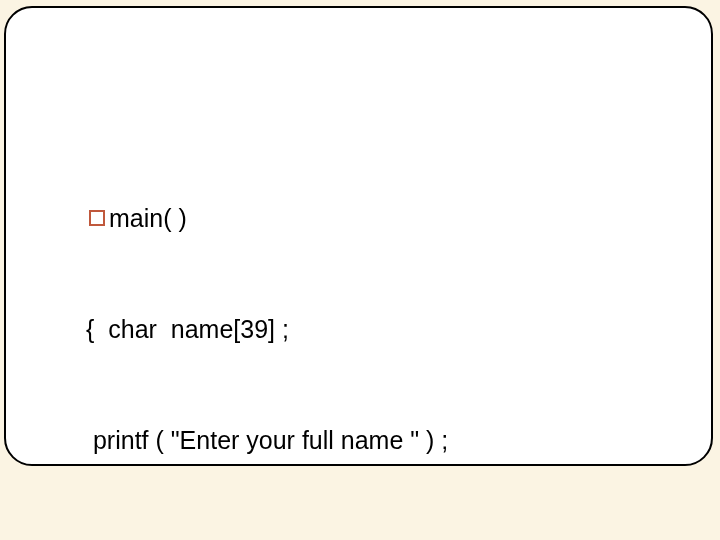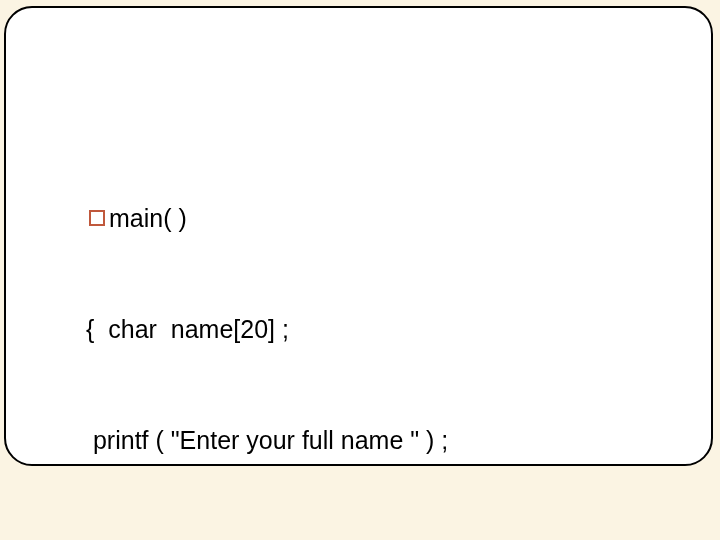--- a/index.html
+++ b/index.html
@@ -48,21 +48,21 @@
     background: #ffffff;
   }
 </style>
 </head>
 <body>
 
 <div class="canvas" style="background: rgb(251, 244, 227);">
   <div class="slide" style="border-color: rgb(0, 0, 0);">
     <div class="code-block">
       <div class="code-line"><span class="bullet-square" style="border-color: rgb(192, 88, 60);"></span><span>main( )</span></div>
-      <div class="code-line">{  char  name[20] ;</div>
+      <div class="code-line">{  char  name[39] ;</div>
       <div class="code-line"> printf ( "Enter your full name " ) ;</div>
       <div class="code-line">gets ( name ) ;</div>
       
       
       
     </div>
   </div>
 </div>
 
 </body></html>

